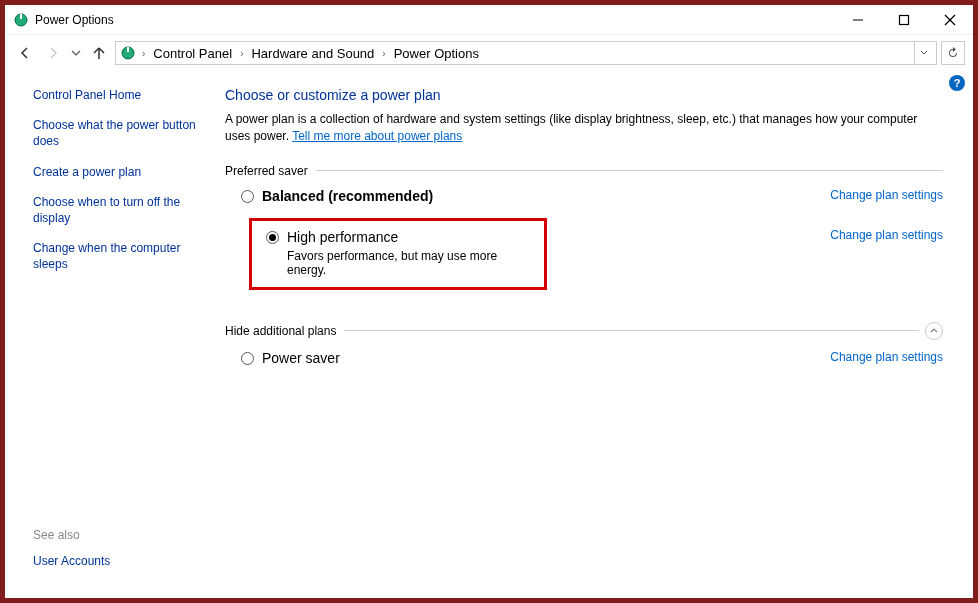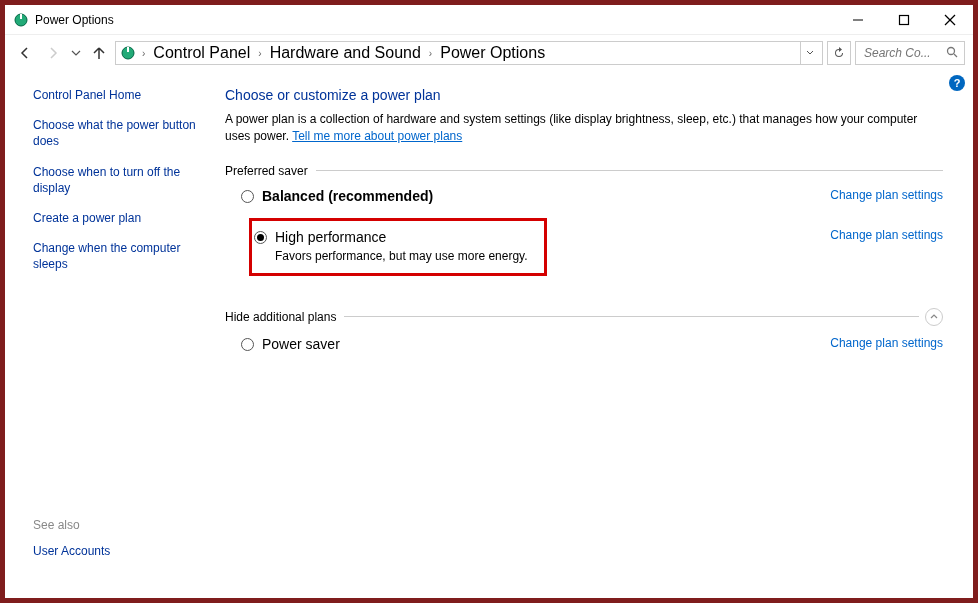--- a/index.html
+++ b/index.html
@@ -57,21 +57,21 @@
     flex: 1;
     height: 24px;
     border: 1px solid #ccc;
     display: flex;
     align-items: center;
     padding: 0 4px;
     gap: 2px;
   }
   .addrbar .crumb {
     padding: 0 4px;
-    font-size: 16px;
+    font-size: 13px;
     color: #000;
     white-space: nowrap;
   }
   .addrbar .sep { color: #666; font-size: 10px; padding: 0 2px; }
   .addrbar .addr-icon { width:16px; height:16px; margin-right:2px; }
   .addr-dd {
     width: 18px; text-align:center; color:#555; font-size:10px;
     border-left: 1px solid #ccc; height:100%; display:flex; align-items:center; justify-content:center;
   }
   .refreshbtn {
@@ -110,21 +110,21 @@
     color: #003399;
     font-size: 12px;
     text-decoration: none;
     margin-bottom: 14px;
     display:block;
     line-height: 1.35;
     position: relative;
   }
   .sidebar .see-also {
     margin-top:auto;
-    margin-bottom: 30px;
+    margin-bottom: 20px;
   }
   .see-also-title { color:#888; font-size:12px; margin-bottom:12px; }
   .see-also a { color:#003399; text-decoration:none; font-size:12px; }
 
   .main {
     flex:1;
     padding: 16px 30px 10px 10px;
   }
   .main h1 {
     margin:0 0 8px 0;
@@ -174,21 +174,21 @@
   .plan .plan-name { font-size:14px; }
   .plan .plan-name.bold { font-weight:bold; }
   .plan .plan-link {
     margin-left:auto; color:#0066cc; font-size:12px;
     text-decoration:none; white-space:nowrap;
   }
   .plan .plan-desc { font-size:12px; margin-top:4px; }
 
   .highlight-box {
     border: 3px solid #d40000;
-    padding: 8px 10px 10px 2px;
+    padding: 8px 10px 10px 14px;
     margin: 0 0 16px 8px;
     width: 298px;
   }
   .highlight-box .plan { margin:0; }
   .highlight-row {
     display:flex; align-items:flex-start;
     margin: 0 0 16px 16px;
   }
   .highlight-row .plan-link {
     margin-left:auto; color:#0066cc; font-size:12px;
@@ -274,39 +274,30 @@
           </svg>
       </div>
     </div>
 
     <div class="refreshbtn">
       <svg width="14" height="14" viewBox="0 0 14 14">
           <path d="M11 7 A4 4 0 1 1 7 3 L7 1 L10 3.5 L7 6 L7 4 A3 3 0 1 0 10 7" fill="#555"></path>
         </svg>
     </div>
 
-    <div class="searchbox">
-      <input placeholder="Search Co..." style="">
-      <span class="sicon">
-        <svg width="12" height="12">
-            <circle cx="5" cy="5" r="3.5" fill="none" stroke="#777" stroke-width="1.3"></circle>
-            <line x1="8" y1="8" x2="11" y2="11" stroke="#777" stroke-width="1.3"></line>
-          </svg>
-      </span>
-    </div>
   </div>
 
   <div class="content">
     <div class="help-icon">?</div>
 
     <div class="sidebar">
       <a class="side-link" href="#">Control Panel Home</a>
       <a class="side-link" href="#">Choose what the power button does</a>
+      <a class="side-link" href="#">Create a power plan</a>
       <a class="side-link" href="#">Choose when to turn off the display</a>
-      <a class="side-link" href="#">Create a power plan</a>
       <a class="side-link" href="#">Change when the computer sleeps</a>
 
       <div class="see-also">
         <div class="see-also-title">See also</div>
         <a href="#">User Accounts</a>
       </div>
     </div>
 
     <div class="main">
       <h1>Choose or customize a power plan</h1>

